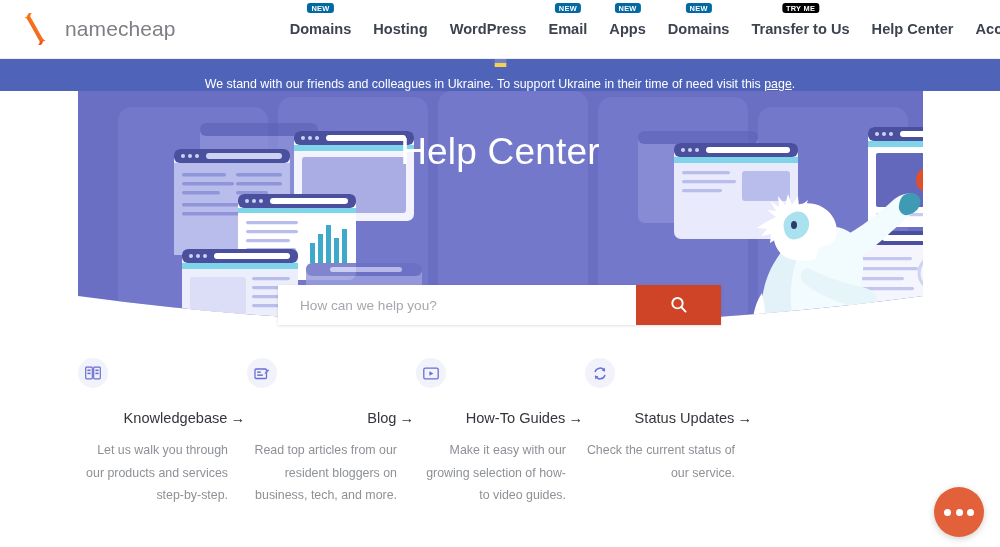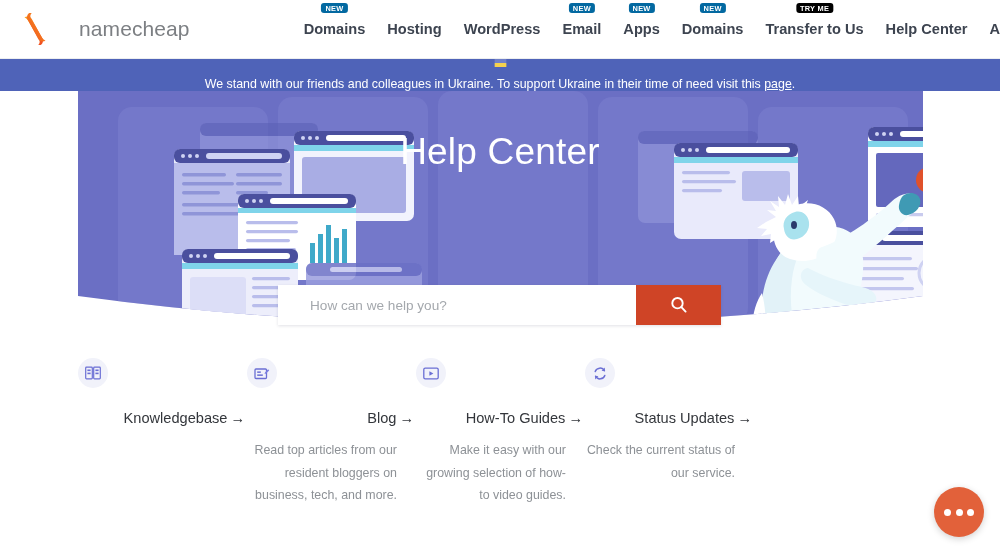--- a/index.html
+++ b/index.html
@@ -15,21 +15,21 @@
     position: relative;
     height: 59px;
     background: #ffffff;
     display: flex;
     align-items: center;
     border-bottom: 1px solid #eceef0;
   }
   .brand {
     display: flex;
     align-items: center;
-    gap: 23px;
+    gap: 9px;
     margin-left: 14px;
   }
   .logo-mark { width: 42px; height: 32px; display: block; }
   .brand-name {
     font-size: 21px;
     color: #7c7f83;
     letter-spacing: .1px;
   }
 
   .nav {
@@ -123,21 +123,21 @@
     height: 40px;
     display: flex;
     z-index: 6;
     box-shadow: 0 1px 3px rgba(40,40,80,.14);
   }
   .search-input {
     flex: 1;
     border: none;
     outline: none;
     background: #ffffff;
-    padding: 0 32px;
+    padding: 0 22px;
     font-size: 13.6px;
     color: #3d4450;
     font-family: "Liberation Sans", sans-serif;
   }
   .search-input::placeholder { color: #a4a8ad; }
   .search-btn {
     width: 85px;
     background: #cf4426;
     border: none;
     cursor: pointer;
@@ -490,20 +490,21 @@
         <rect x="8.7" y="1.2" width="6.6" height="11.6" rx="0.8" fill="none" stroke="#6b6fd4" stroke-width="1.2"></rect>
         <rect x="2.4" y="3.5" width="3.2" height="1.6" fill="#6b6fd4"></rect>
         <rect x="2.4" y="6.6" width="3.2" height="1.6" fill="#6b6fd4"></rect>
         <rect x="10.4" y="3.5" width="3.2" height="1.6" fill="#6b6fd4"></rect>
         <rect x="10.4" y="6.6" width="3.2" height="1.6" fill="#6b6fd4"></rect>
       </svg>
     </div>
     <div class="card-title">
       <span>Knowledgebase</span><span class="arrow">→</span>
     </div>
+    <div class="card-desc">Let us walk you through our products and services step-by-step.</div>
   </div>
 
 
   <div class="card">
     <div class="card-icon">
       <svg width="16" height="15" viewBox="0 0 16 15">
         <rect x="1" y="3" width="11.5" height="9.5" rx="1" fill="none" stroke="#6b6fd4" stroke-width="1.3"></rect>
         <rect x="3.2" y="5.4" width="3.6" height="1.5" fill="#6b6fd4"></rect>
         <rect x="3.2" y="8.4" width="5.6" height="1.5" fill="#6b6fd4"></rect>
         <path d="M11 6.4 L14.1 3.3 L15.2 4.4 L12.1 7.5 L10.5 7.9 Z" fill="#7b7fe0"></path>

